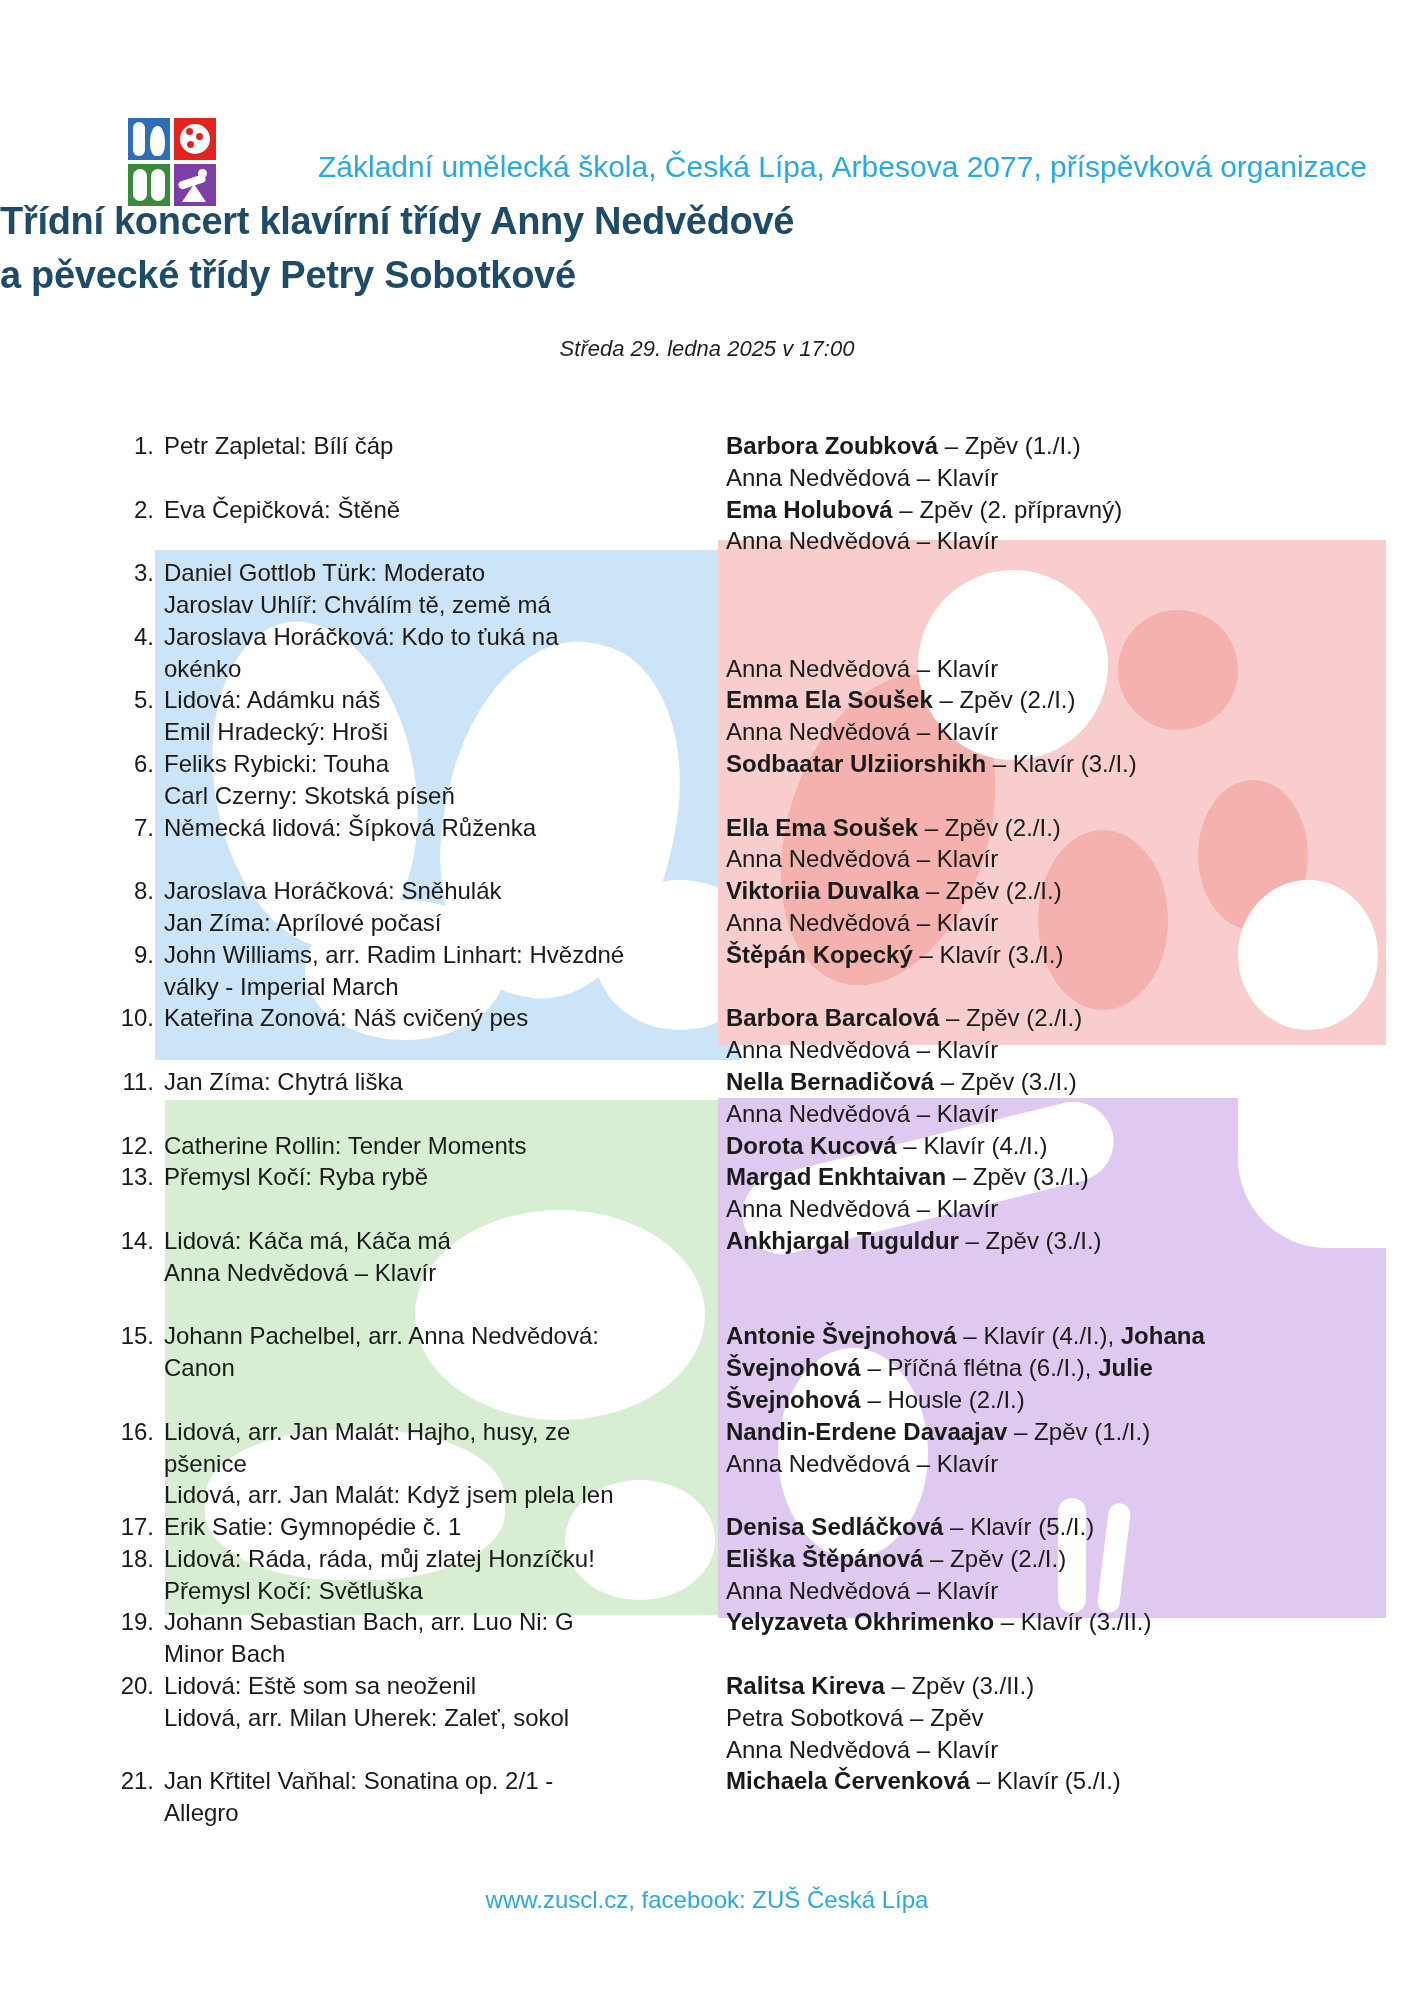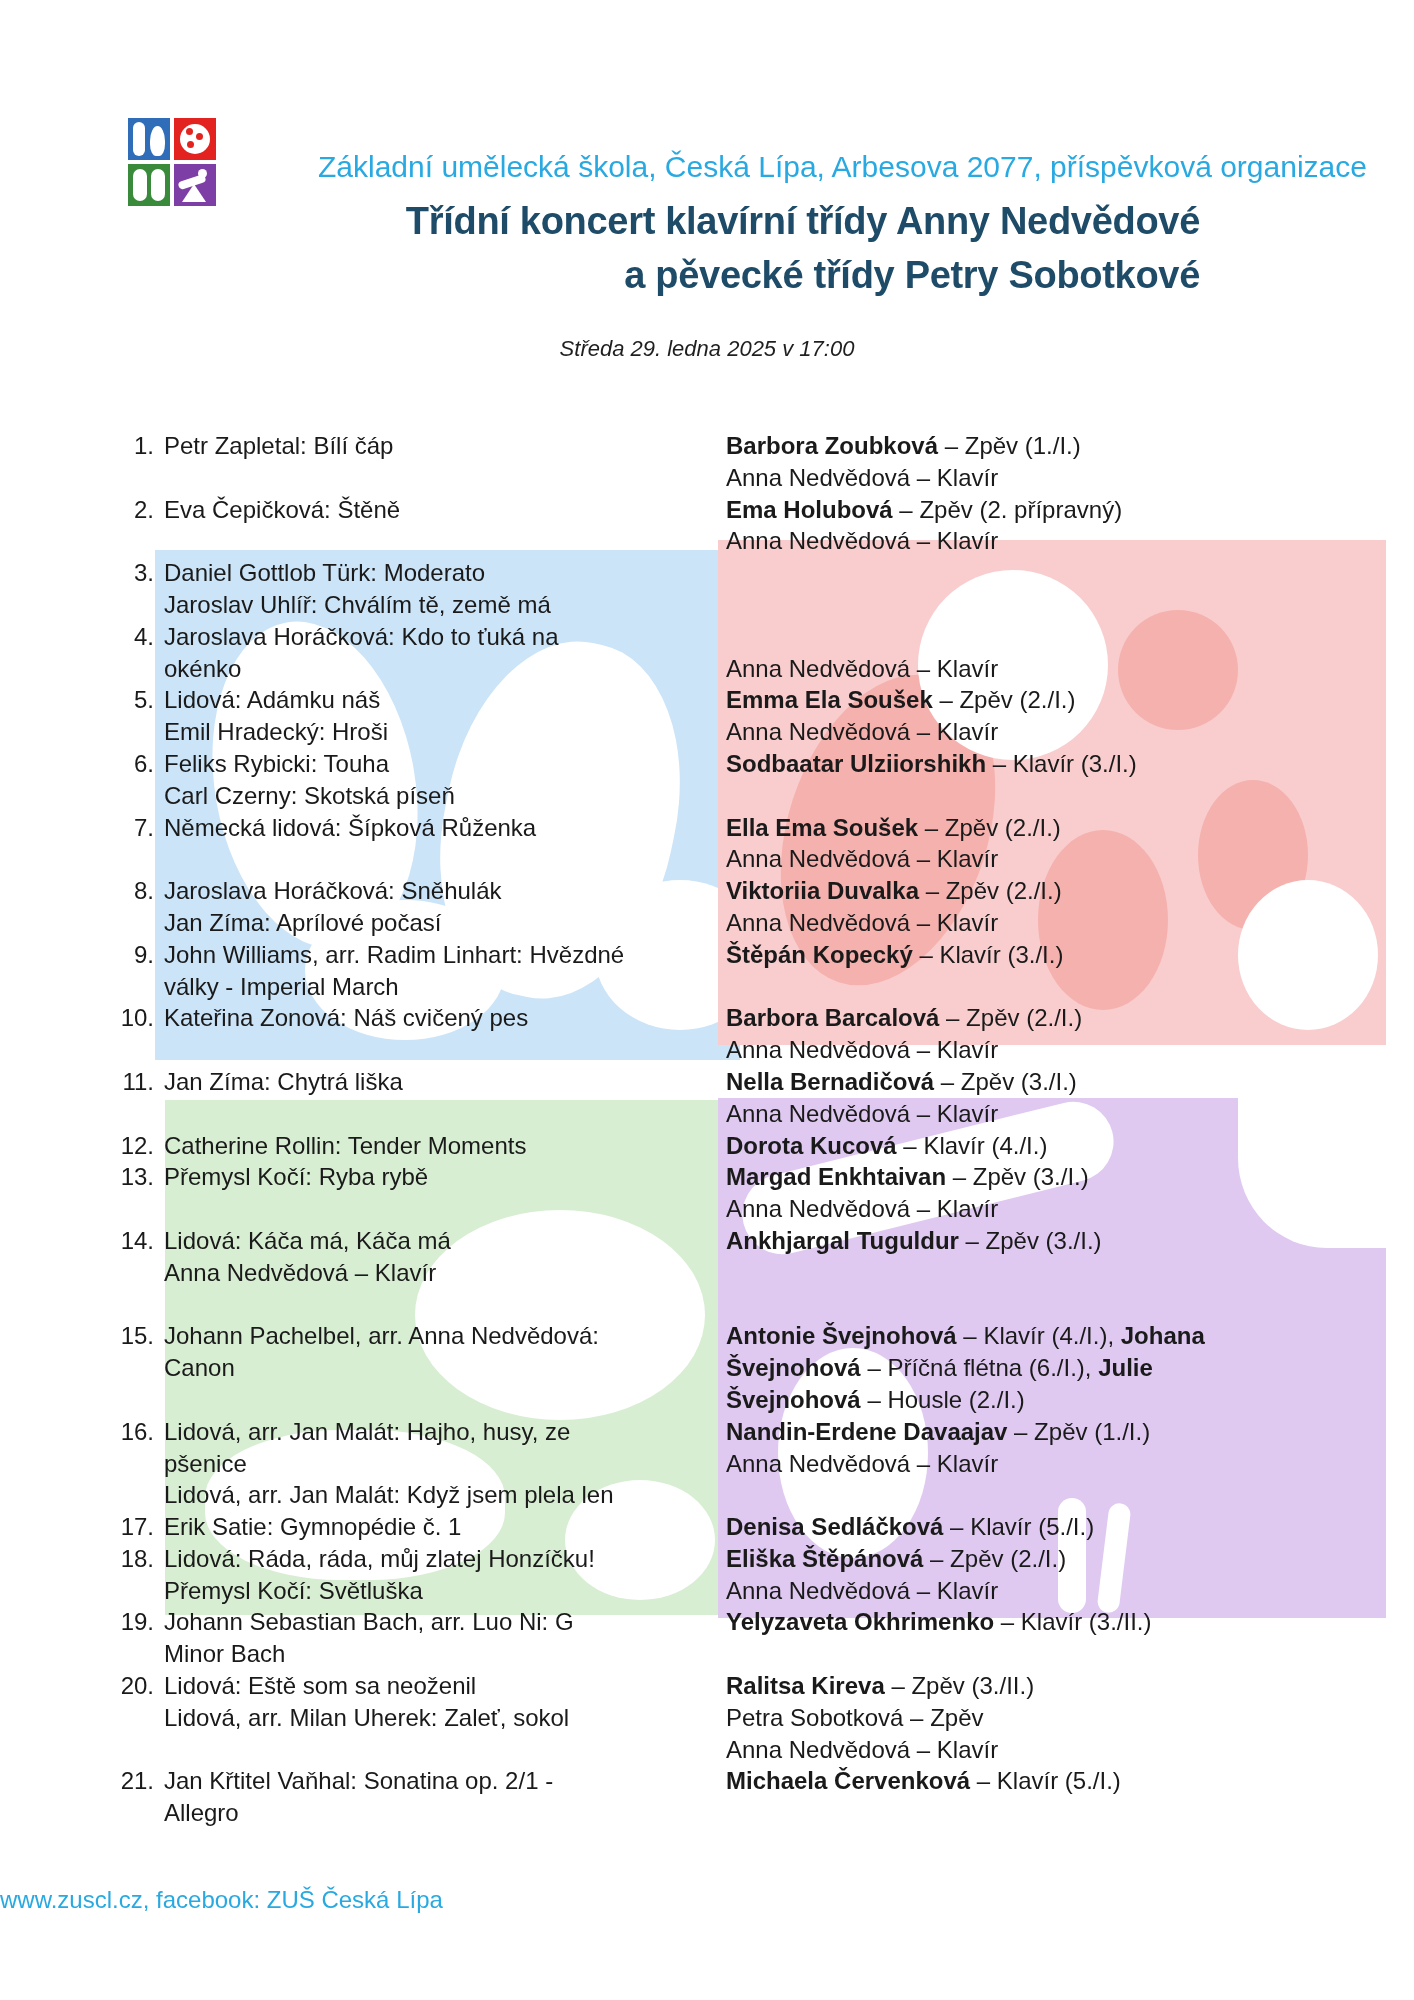--- a/index.html
+++ b/index.html
@@ -49,32 +49,32 @@
   .sq-red .pal{left:6px;top:6px;width:30px;height:30px;border-radius:50%;}
   .sq-red .h1,.sq-red .h2,.sq-red .h3{width:7px;height:7px;border-radius:50%;background:var(--logo-red);z-index:1;}
   .sq-red .h1{left:12px;top:10px;} .sq-red .h2{left:22px;top:15px;} .sq-red .h3{left:13px;top:23px;}
   .sq-green .m1{left:5px;top:5px;width:14px;height:32px;border-radius:7px;}
   .sq-green .m2{left:23px;top:5px;width:14px;height:32px;border-radius:7px;}
   .sq-purple .head{left:24px;top:5px;width:9px;height:9px;border-radius:50%;}
   .sq-purple .arm{left:4px;top:14px;width:28px;height:8px;border-radius:4px;transform:rotate(-18deg);}
   .sq-purple .tutu{left:8px;top:20px;width:24px;height:18px;clip-path:polygon(50% 0,100% 100%,0 100%);}
   
   .org-line{position:absolute;left:318px;top:150px;z-index:2;font-size:30px;color:var(--accent);}
-  .doc-title{position:absolute;left:0;top:194px;width:1200px;z-index:2;text-align:right;
+  .doc-title{position:absolute;left:0;top:194px;width:1200px;z-index:2;text-align:left;
              font-size:38px;line-height:54px;font-weight:bold;letter-spacing:-0.3px;color:var(--title);}
   .event-block{position:absolute;left:0;top:334px;width:1414px;z-index:2;text-align:center;
                font-style:italic;font-size:22px;line-height:30px;color:#1f1f1f;}
   
   .program{position:absolute;left:98px;top:430px;width:1232px;z-index:2;}
   .prow{display:grid;grid-template-columns:56px 552px 1fr;column-gap:10px;
         height:31.8px;line-height:31.8px;font-size:24px;white-space:nowrap;}
   .pnum{text-align:right;}
   .pperf .b{font-weight:bold;}
   
-  .footer{position:absolute;left:0;top:1886px;width:1414px;z-index:2;
+  .footer{position:absolute;left:0;top:1886px;width:1414px;z-index:2;text-align:center;
           font-size:24px;color:var(--accent);}
 </style>
 </head>
 <body>
 
 <div class="wm wm-blue">
   <i class="w1"></i>
   <i class="w2"></i>
   <i class="w3"></i>
   <i class="w4"></i>

